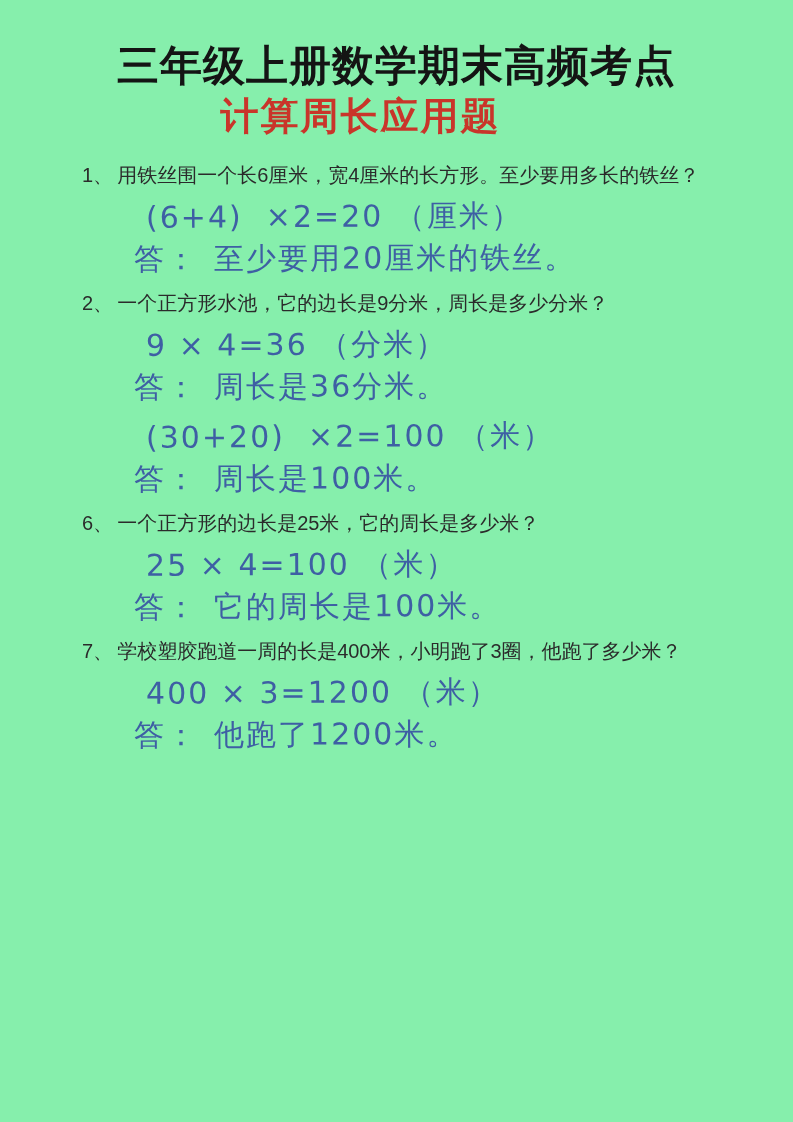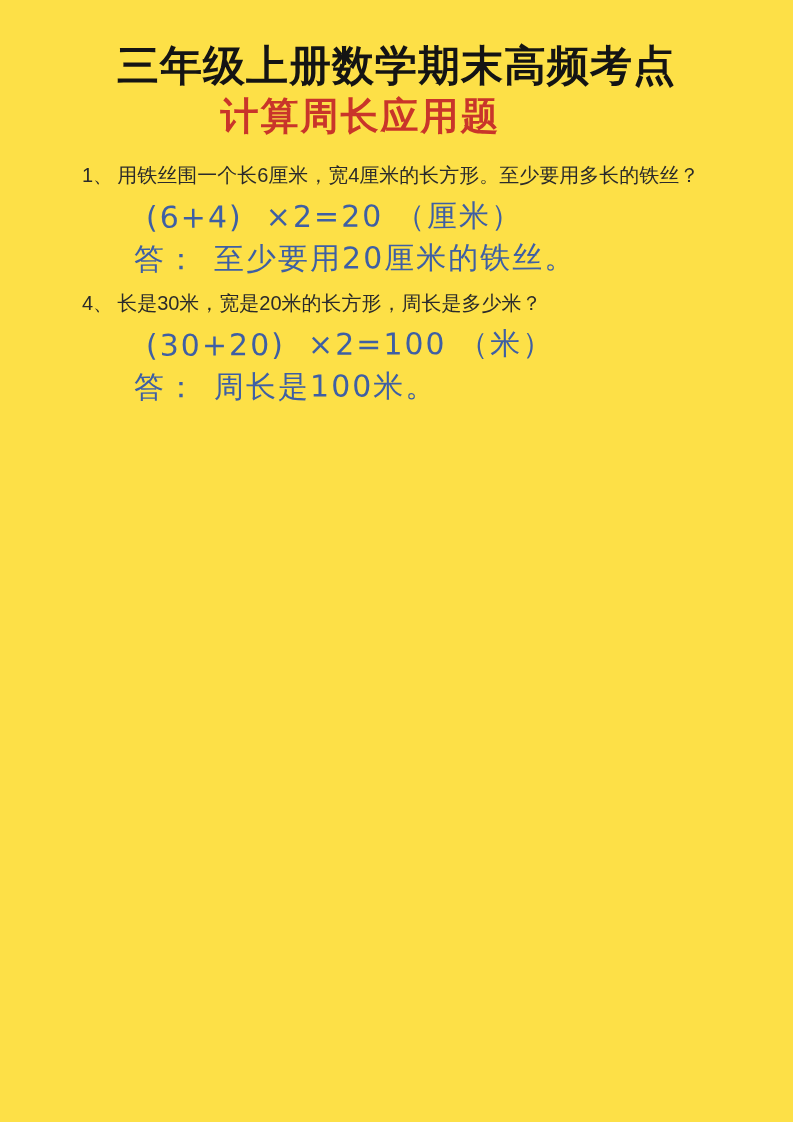--- a/index.html
+++ b/index.html
@@ -5,21 +5,21 @@
   html, body {
     margin: 0;
     padding: 0;
     background: #ffffff;
   }
   .page {
     position: relative;
     width: 793px;
     height: 1122px;
     margin: 0 auto;
-    background: #fde047;
+    background: #86efac;
     overflow: hidden;
     font-family: "Liberation Sans", sans-serif;
     box-sizing: border-box;
     padding-top: 42px;
   }
   header.doc-header {
     text-align: center;
     margin-bottom: 24px;
   }
   .doc-title {
@@ -88,25 +88,39 @@
   </header>
 
   <div class="problems">
 
     <section class="problem">
       <p class="question"><span class="qnum">1、</span><span>用铁丝围一个长6厘米，宽4厘米的长方形。至少要用多长的铁丝？</span></p>
       <p class="equation handwriting">(6+4)  ×2=20 （厘米）</p>
       <p class="answer handwriting"><span class="ans-prefix">答：</span><span>至少要用20厘米的铁丝。</span></p>
     </section>
 
+    <section class="problem">
+      <p class="question"><span class="qnum">2、</span><span>一个正方形水池，它的边长是9分米，周长是多少分米？</span></p>
+      <p class="equation handwriting">9 × 4=36 （分米）</p>
+      <p class="answer handwriting"><span class="ans-prefix">答：</span><span>周长是36分米。</span></p>
+    </section>
 
 
     <section class="problem">
-      <p class="question"><span class="qnum">4、</span><span>长是30米，宽是20米的长方形，周长是多少米？</span></p>
       <p class="equation handwriting">(30+20)  ×2=100 （米）</p>
       <p class="answer handwriting"><span class="ans-prefix">答：</span><span>周长是100米。</span></p>
     </section>
 
 
+    <section class="problem">
+      <p class="question"><span class="qnum">6、</span><span>一个正方形的边长是25米，它的周长是多少米？</span></p>
+      <p class="equation handwriting">25 × 4=100 （米）</p>
+      <p class="answer handwriting"><span class="ans-prefix">答：</span><span>它的周长是100米。</span></p>
+    </section>
 
+    <section class="problem">
+      <p class="question"><span class="qnum">7、</span><span>学校塑胶跑道一周的长是400米，小明跑了3圈，他跑了多少米？</span></p>
+      <p class="equation handwriting">400 × 3=1200 （米）</p>
+      <p class="answer handwriting"><span class="ans-prefix">答：</span><span>他跑了1200米。</span></p>
+    </section>
 
   </div>
 </div>
 
 </body></html>

